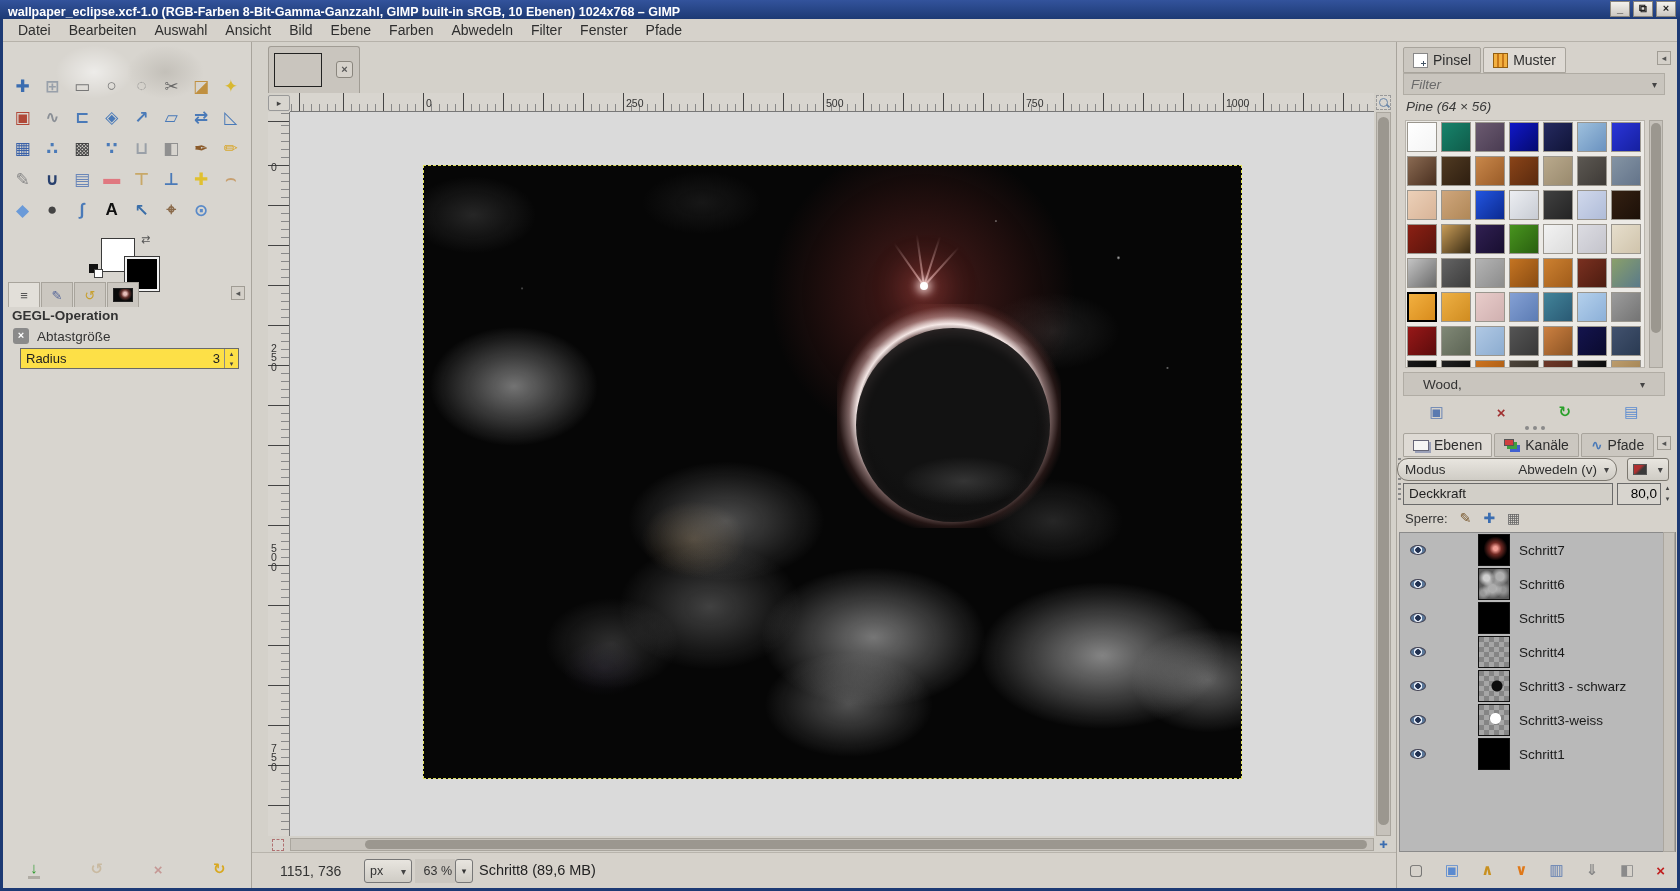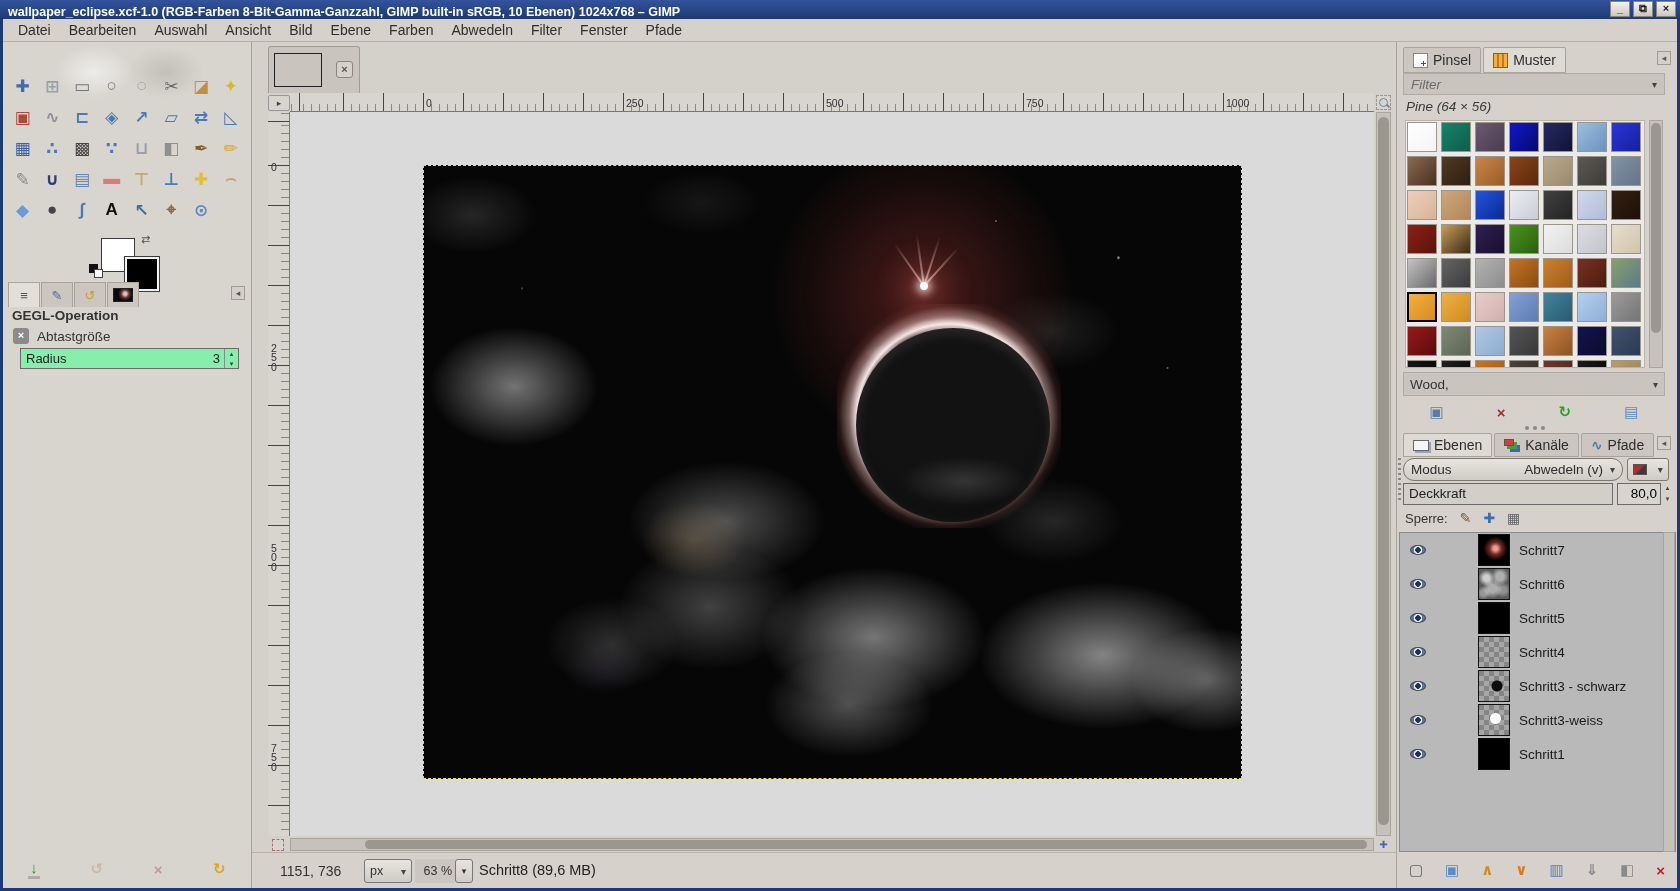--- a/index.html
+++ b/index.html
@@ -53,21 +53,21 @@
   .dock-collapse { position:absolute; width:14px; height:14px; border:1px solid #a09c94; background:#d4d0c9;
     font-size:9px; line-height:12px; text-align:center; color:#555; }
   .tb-collapse { right:6px; top:244px; }
 
   .gegl-title { position:absolute; left:9px; top:266px; font-size:13.5px; font-weight:bold; color:#333; }
   .option-row { position:absolute; left:10px; top:286px; display:flex; align-items:center; gap:8px;
     font-size:13.5px; color:#333; }
   .xbtn { width:16px; height:16px; background:#8a8a8a; border-radius:3px; color:#fff; font-size:11px;
     line-height:15px; text-align:center; font-weight:bold; }
   .radius-box { position:absolute; left:17px; top:306px; width:219px; height:21px;
-    border:1px solid #6a6a6a; background:#86efac; display:flex; align-items:center; font-size:13px; color:#222; }
+    border:1px solid #6a6a6a; background:#fde047; display:flex; align-items:center; font-size:13px; color:#222; }
   .radius-box .lab { padding-left:5px; flex:1; }
   .radius-box .val { padding-right:4px; }
   .spin { width:14px; height:100%; border-left:1px solid #8a8a8a; display:flex; flex-direction:column; }
   .spin span { flex:1; font-size:7px; line-height:9px; text-align:center; color:#444; }
   .tb-bottom { position:absolute; left:0; right:0; bottom:6px; height:26px; display:flex;
     justify-content:space-around; align-items:center; }
   .tb-bottom .bicon { font-size:15px; font-weight:bold; }
   .tb-bottom .tray { border-bottom:3px solid #b0aca4; padding:0 2px; }
   .faded { opacity:.45; }
 
@@ -180,37 +180,37 @@
   .chev { font-size:10px; color:#444; }
   .pine-label { position:absolute; left:9px; top:57px; font-style:italic; font-size:13.5px; color:#3a3a3a; }
   .pat-grid { position:absolute; left:8px; top:78px; width:240px; height:248px; overflow:hidden;
     background:#eceae6; border:1px solid #b8b4ac; display:grid; grid-template-columns:repeat(7,30px);
     grid-auto-rows:30px; gap:4px; padding:1px; }
   .pcell { width:30px; height:30px; border:1px solid #9a968e; }
   .pcell.sel { border:2px solid #000; }
   .pat-scroll { position:absolute; left:252px; top:78px; width:14px; height:248px; background:#c6c2bb; border:1px solid #aaa69e; }
   .pat-scroll .thumb { position:absolute; left:1px; right:1px; top:2px; height:210px; background:#9b978f; border-radius:6px; }
   .wood-row { position:absolute; left:6px; top:330px; width:262px; height:24px; background:#c9c5be;
-    border:1px solid #b0aca4; display:flex; align-items:center; justify-content:space-between; padding:0 6px;
+    border:1px solid #b0aca4; display:flex; align-items:center; justify-content:space-between; padding:0 19px;
     font-size:13.5px; color:#333; }
   .pat-btns { position:absolute; left:6px; top:358px; width:262px; height:24px; display:flex;
     justify-content:space-around; align-items:center; }
   .pat-btns .bicon, .layer-btns .bicon { font-size:15px; font-weight:bold; }
   .dock-handle { position:absolute; left:50%; top:384px; width:4px; height:4px; margin-left:-12px;
     background:#8a8a8a; border-radius:50%; box-shadow:8px 0 0 #8a8a8a, 16px 0 0 #8a8a8a; }
   .vdots { position:absolute; left:1px; top:416px; width:3px; height:44px;
     background:repeating-linear-gradient(#8a8a8a 0 2px, transparent 2px 5px); }
   .layer-tabs { position:absolute; left:6px; top:391px; display:flex; gap:2px; height:24px; }
   .ltab-collapse { right:6px; top:394px; }
   .icon-layers-stack { width:16px; height:11px; background:#f6f6f4; border:1px solid #667;
     box-shadow:2px 2px 0 #9aa0b8; }
   .icon-channels-stack { width:10px; height:7px; background:#d04040; border:1px solid #555;
     box-shadow:3px 3px 0 #40a040, 6px 6px 0 #4060d0; margin-right:6px; margin-bottom:5px; }
   .icon-paths { color:#4a7ab8; font-size:14px; font-weight:bold; }
-  .mode-row-combo { position:absolute; left:6px; top:416px; width:220px; height:23px; border:1px solid #7c7870;
+  .mode-row-combo { position:absolute; left:0; top:416px; width:220px; height:23px; border:1px solid #7c7870;
     border-radius:11px; background:linear-gradient(#e8e5df,#cfccc5); display:flex; align-items:center;
     font-size:13.5px; color:#2e2e2e; padding:0 7px; }
   .mode-row-combo .lab { flex:1; }
   .mode-row-combo .val { margin-right:7px; }
   .mode-mini-combo { position:absolute; left:230px; top:416px; width:42px; height:23px; border:1px solid #7c7870;
     border-radius:3px; background:linear-gradient(#e8e5df,#cfccc5); display:flex; align-items:center;
     justify-content:space-around; }
   .mini-mode-icon { width:14px; height:11px; background:linear-gradient(135deg,#b03030 40%,#3a3a3a 60%); border:1px solid #555; }
   .opacity-bar { position:absolute; left:6px; top:441px; width:210px; height:22px; border:1px solid #6a6a6a;
     background:#d2cfc8; font-size:13.5px; color:#222; line-height:20px; padding-left:5px; }

